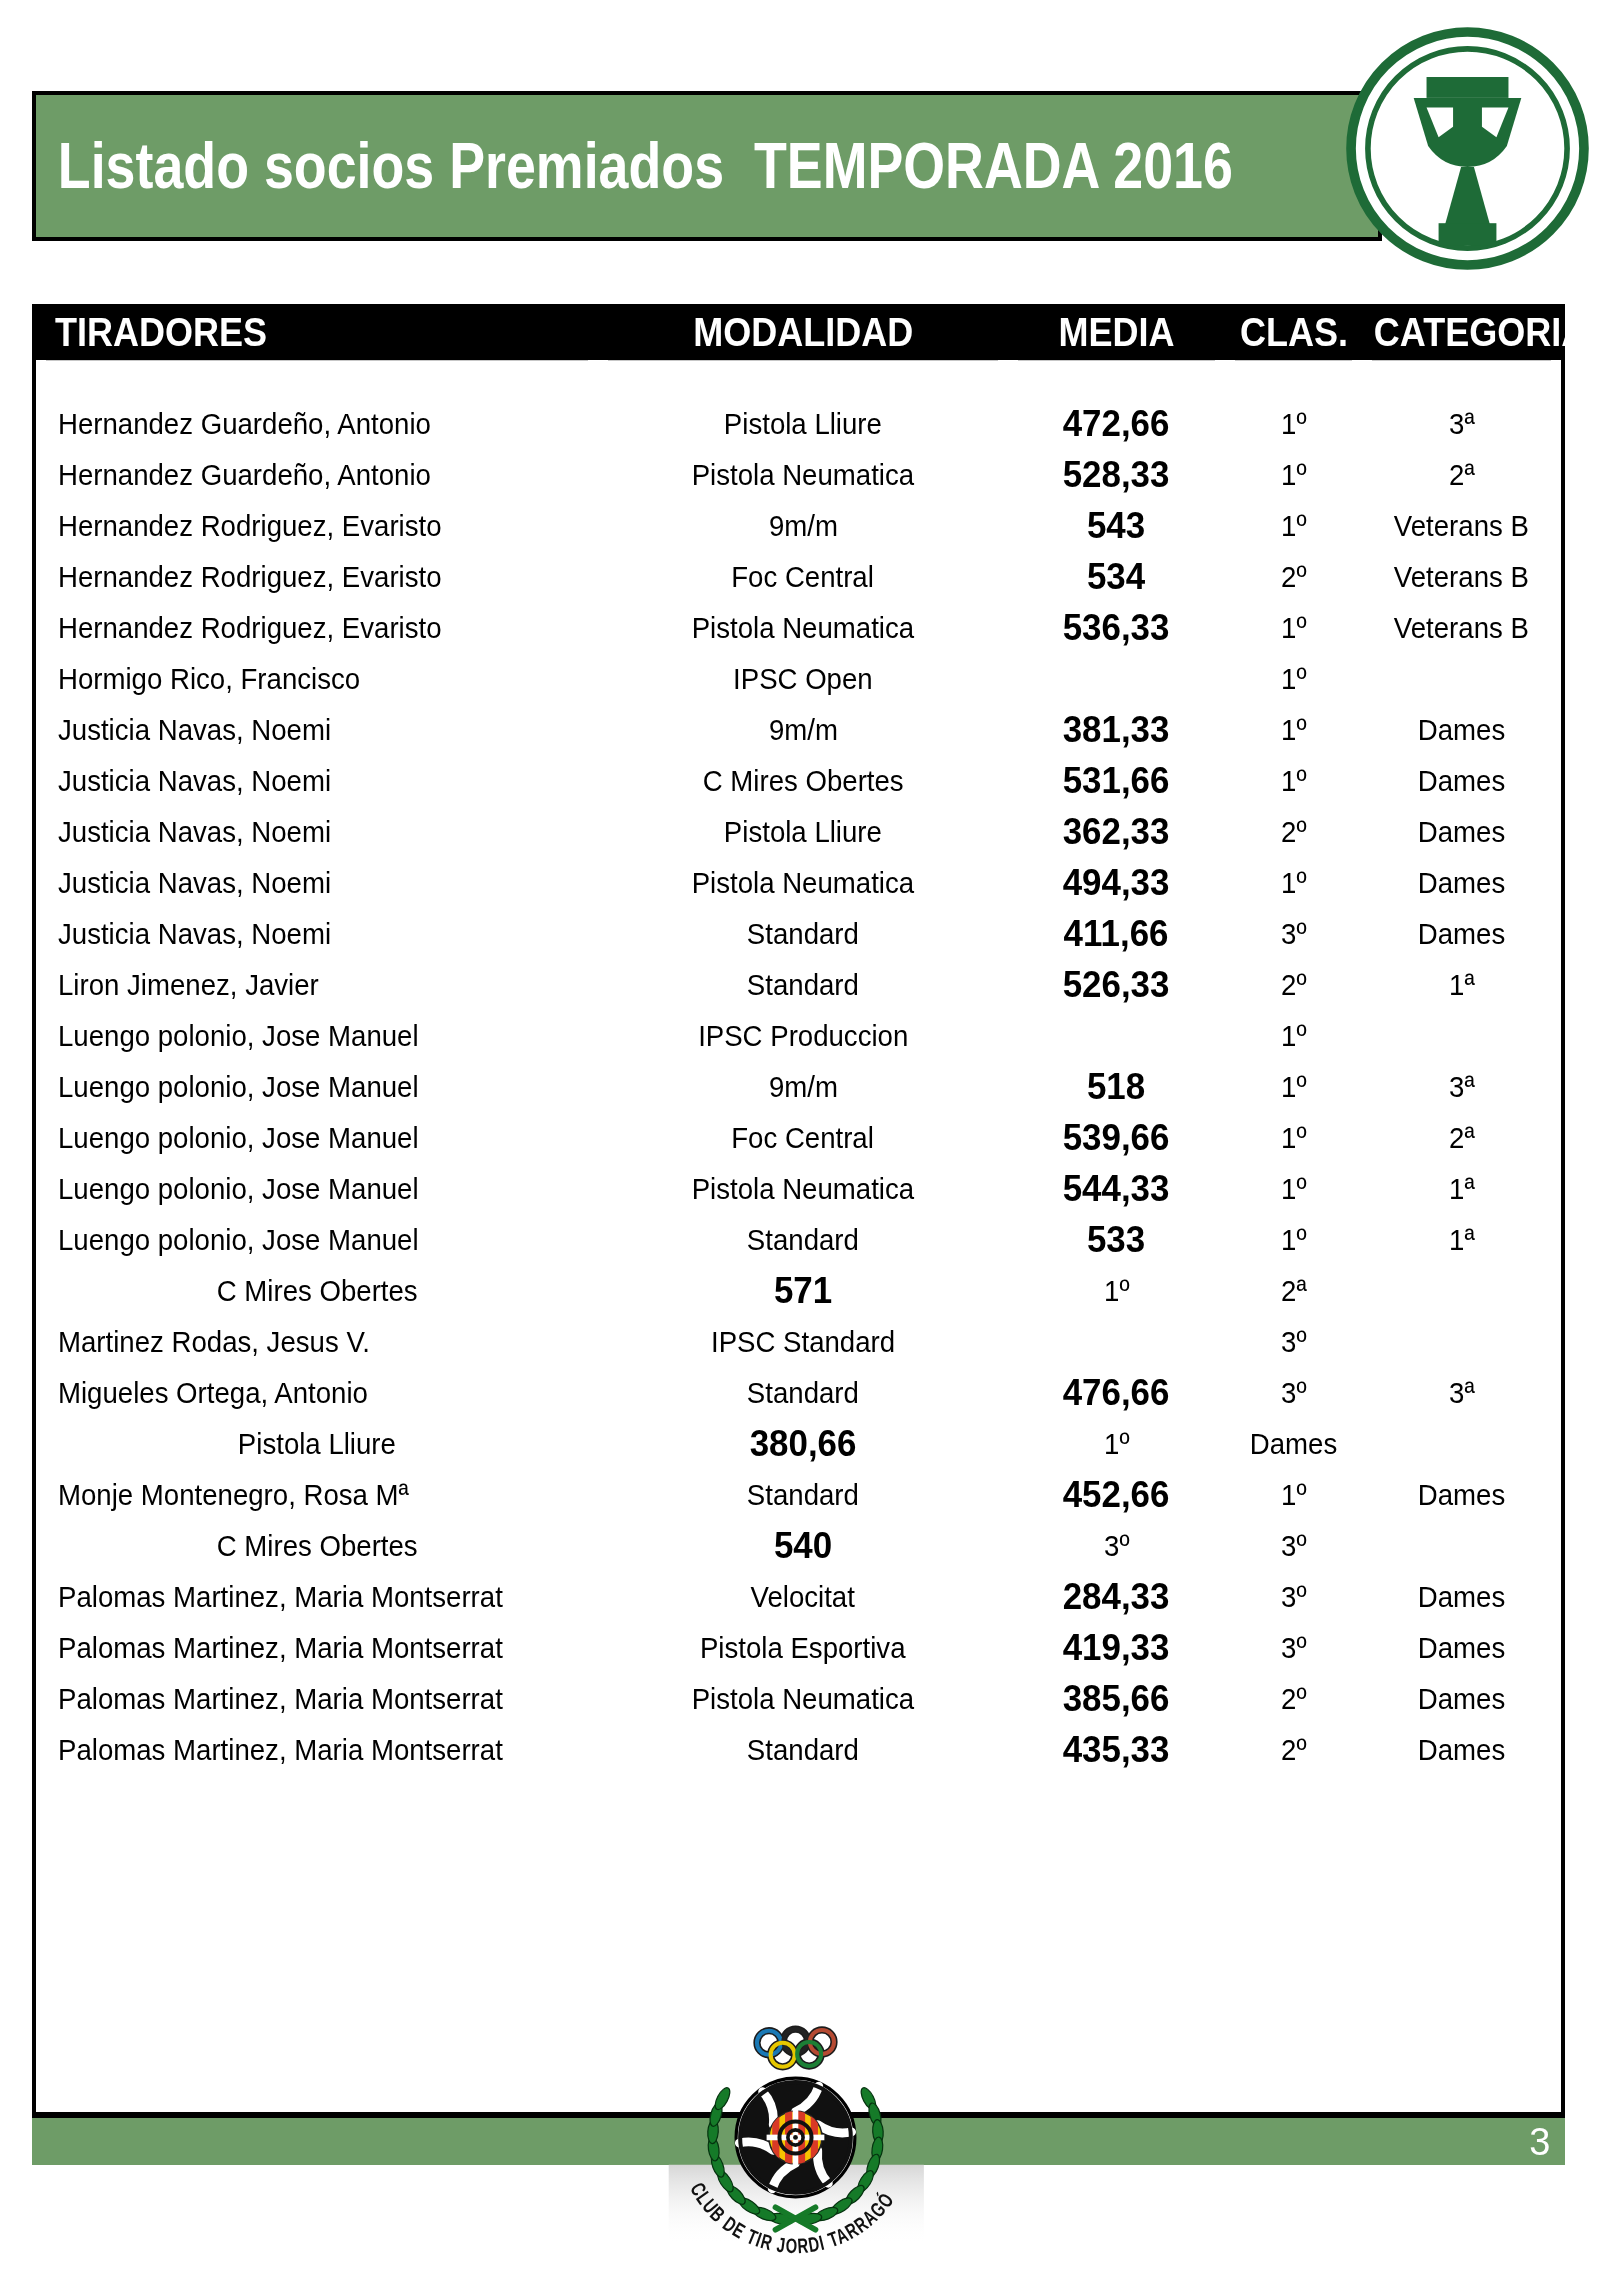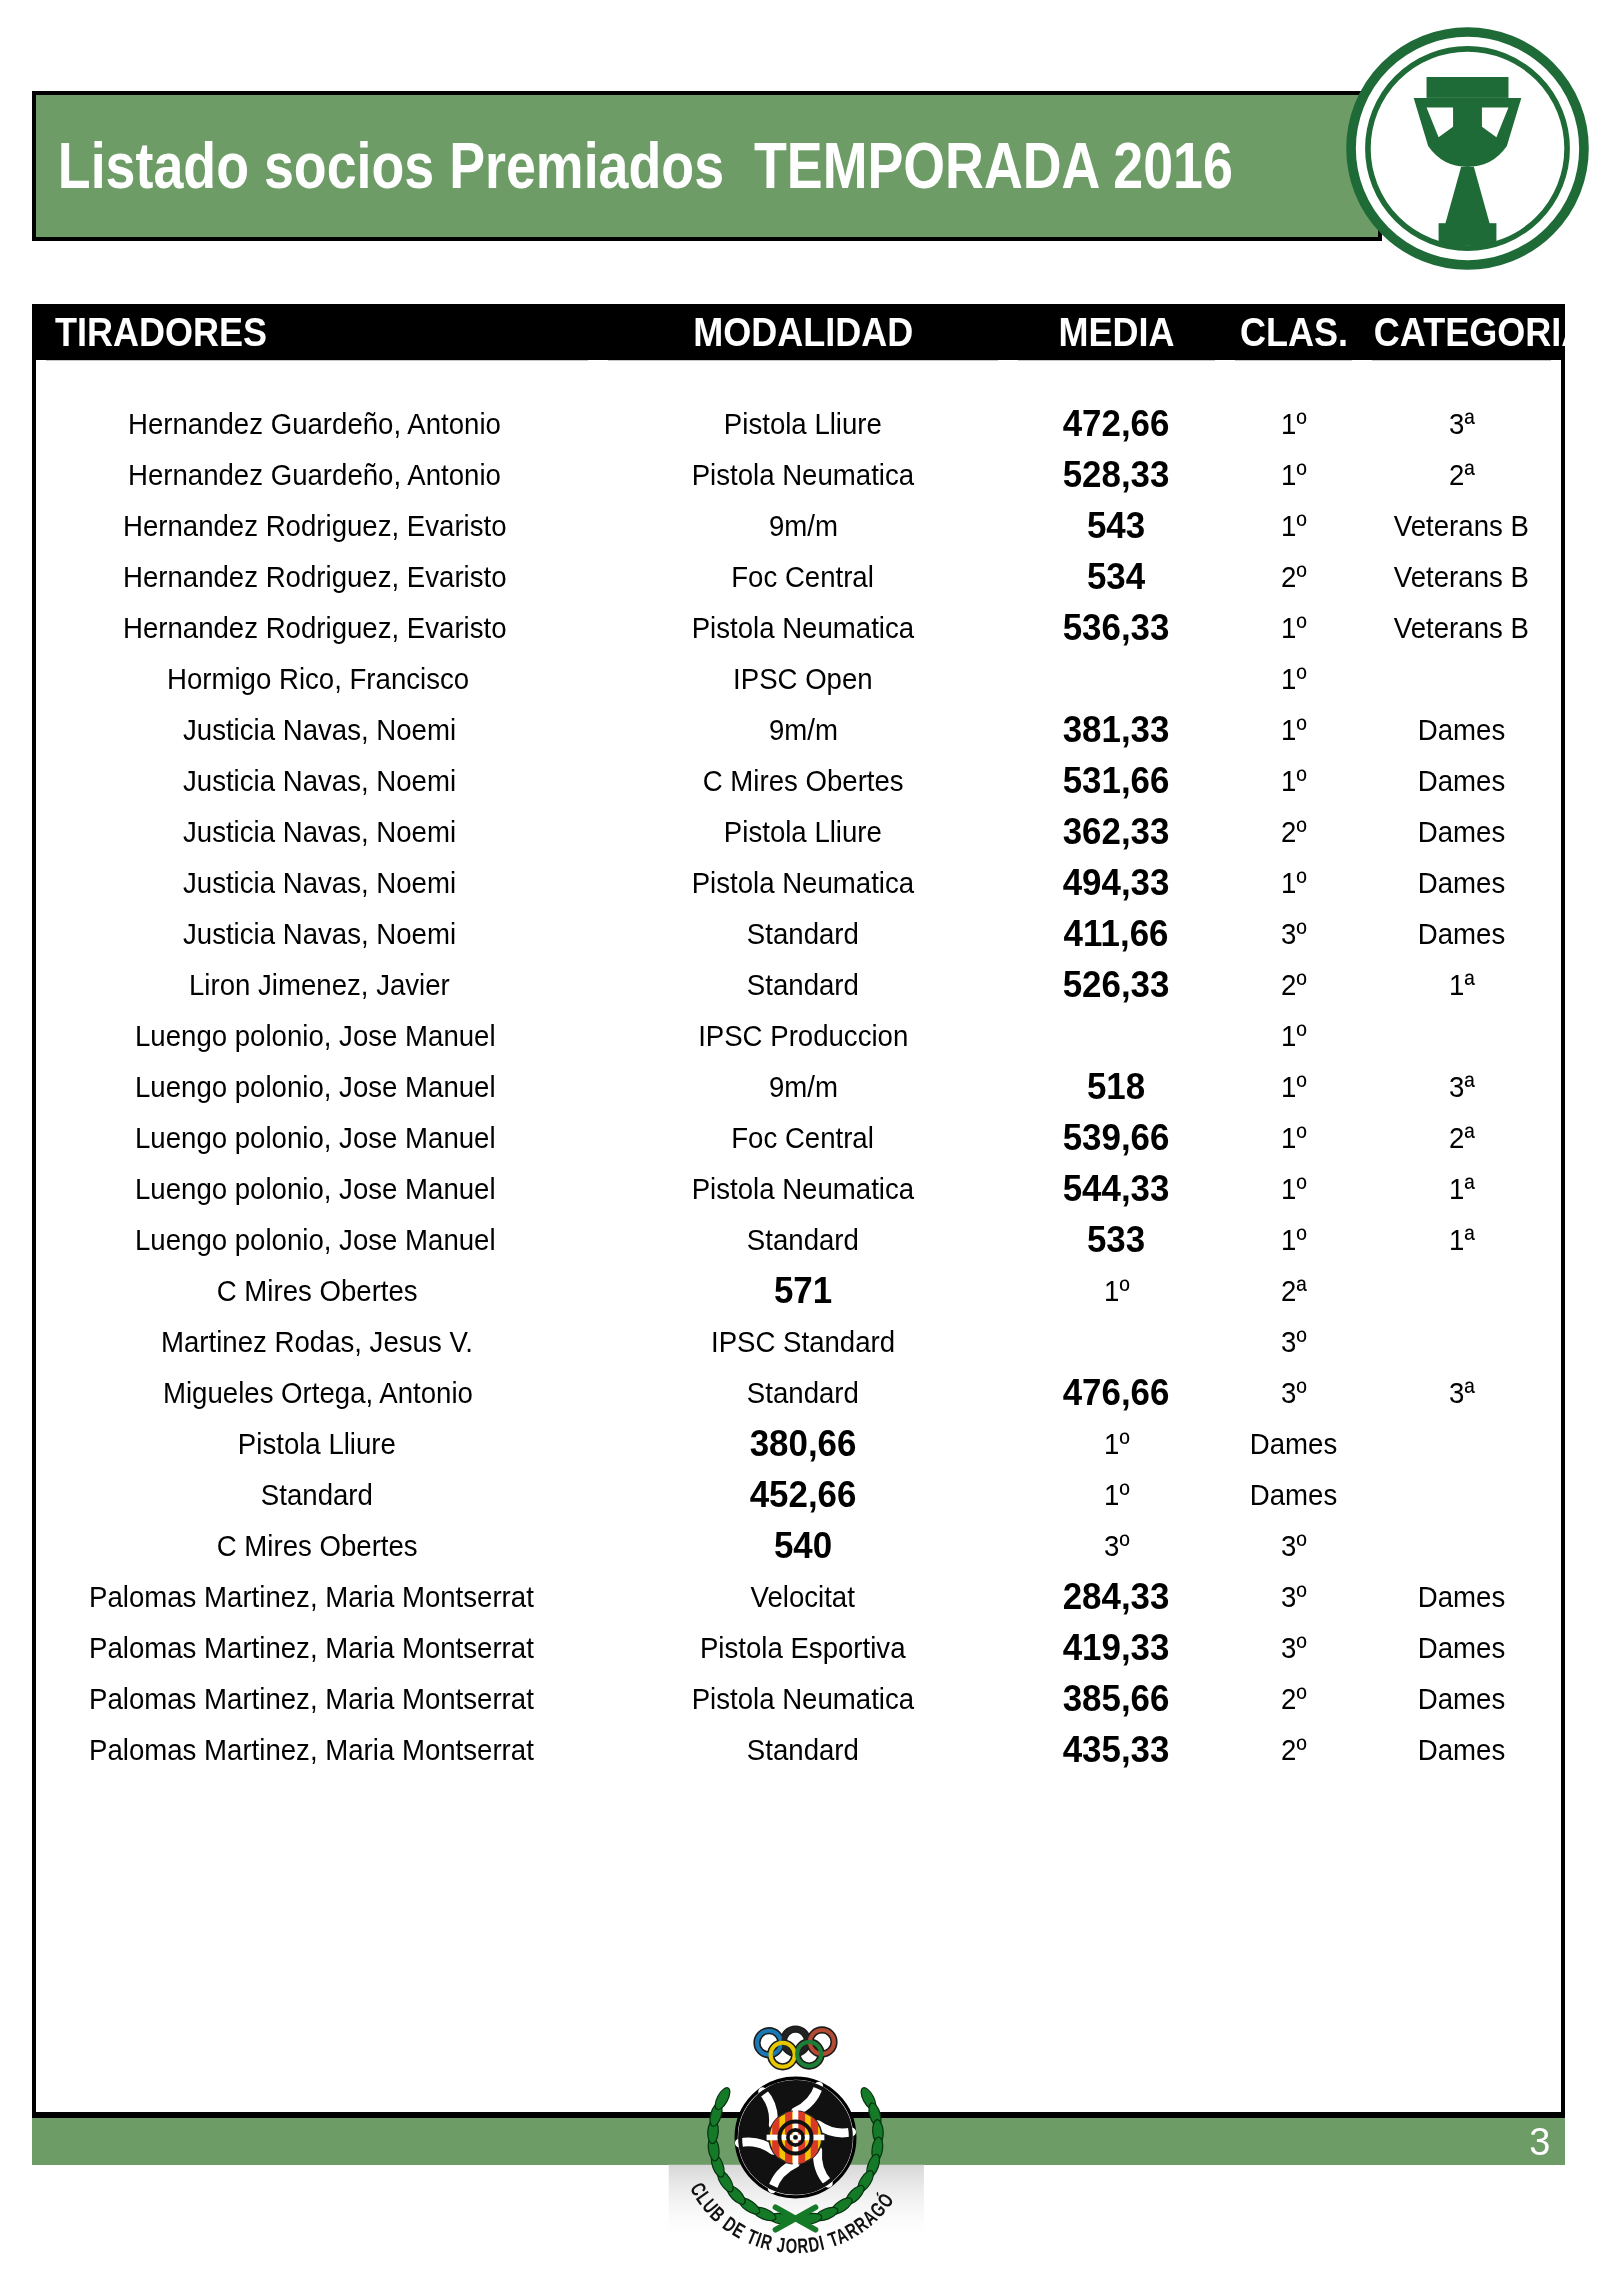--- a/index.html
+++ b/index.html
@@ -39,21 +39,21 @@
 
   .seprow { display:grid; grid-template-columns:562px 410px 217px 137px 199px; }
   .seprow div { border-top:1.6px solid #c7c7c7; margin:0 9.6px; height:0; }
 
   .tbody { padding-top:37px; }
   .trow {
     display:grid; grid-template-columns:562px 410px 217px 137px 199px;
     height:51px; align-items:center;
   }
   .cell { text-align:center; }
-  .cell.c0 { text-align:center; padding-left:28px; }
+  .cell.c0 { text-align:left; padding-left:22px; }
   .cellspan {
     display:inline-block; transform:scaleX(0.92); transform-origin:center;
     white-space:nowrap; font-size:30px; color:#000;
   }
   .c0 .cellspan { transform-origin:left center; }
   .c2 .cellspan { font-weight:bold; font-size:36px; transform:scaleX(0.97); }
 
   
   .footerbar {
     position:absolute; left:32px; top:2118px; width:1533px; height:47px;
@@ -242,20 +242,21 @@
           <div class="cell c3"><span class="cellspan">3º</span></div>
           <div class="cell c4"><span class="cellspan">3ª</span></div>
         </div>
         <div class="trow">
           <div class="cell c1"><span class="cellspan">Pistola Lliure</span></div>
           <div class="cell c2"><span class="cellspan">380,66</span></div>
           <div class="cell c3"><span class="cellspan">1º</span></div>
           <div class="cell c4"><span class="cellspan">Dames</span></div>
         </div>
         <div class="trow">
+          <div class="cell c0"><span class="cellspan">Monje Montenegro, Rosa Mª</span></div>
           <div class="cell c1"><span class="cellspan">Standard</span></div>
           <div class="cell c2"><span class="cellspan">452,66</span></div>
           <div class="cell c3"><span class="cellspan">1º</span></div>
           <div class="cell c4"><span class="cellspan">Dames</span></div>
         </div>
         <div class="trow">
           <div class="cell c1"><span class="cellspan">C Mires Obertes</span></div>
           <div class="cell c2"><span class="cellspan">540</span></div>
           <div class="cell c3"><span class="cellspan">3º</span></div>
           <div class="cell c4"><span class="cellspan">3º</span></div>

